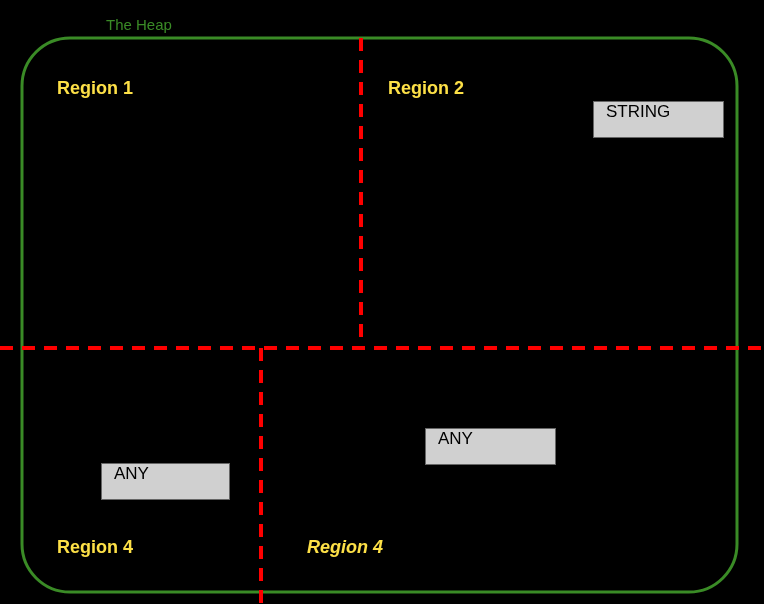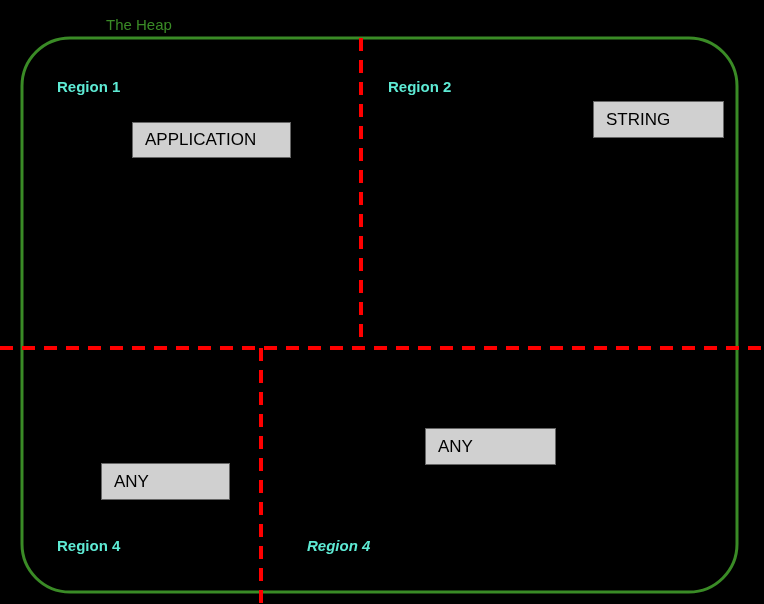--- a/index.html
+++ b/index.html
@@ -30,32 +30,31 @@
     font-size: 15px;
     font-weight: normal;
     color: #3a8b26;
     white-space: nowrap;
     letter-spacing: 0px;
     margin-left: 40px;
   }
   .region-label {
     position: absolute;
     font-family: "Liberation Sans", sans-serif;
-    font-size: 15px;
+    font-size: 18px;
     font-weight: bold;
-    color: #5eead4;
+    color: #fde047;
     white-space: nowrap;
   }
   .obj-box {
     position: absolute;
     background: #d0d0d0;
     border: 1px solid #666666;
     box-sizing: border-box;
     display: flex;
-    align-items: center;
   }
   .obj-box span {
     font-family: "Liberation Sans", sans-serif;
     font-size: 17px;
     font-weight: normal;
     color: #000000;
     padding-left: 12px;
     white-space: nowrap;
   }
 </style>
@@ -71,23 +70,20 @@
     <line x1="261" y1="348" x2="261" y2="604" stroke="#ff0000" stroke-width="4" stroke-dasharray="13 9"></line>
   </svg>
 
   <div class="heap-title">The Heap</div>
 
   <div class="region-label" style="left:57px; top:78px;">Region 1</div>
   <div class="region-label" style="left:388px; top:78px;">Region 2</div>
   <div class="region-label" style="left:57px; top:537px;">Region 4</div>
   <div class="region-label" style="left:307px; top:537px;font-style:italic;">Region 4</div>
 
-  <div class="obj-box" style="left:132px; top:122px; width:159px; height:36px;">
-    <span>APPLICATION</span>
-  </div>
   <div class="obj-box" style="left:593px; top:101px; width:131px; height:37px;">
     <span>STRING</span>
   </div>
   <div class="obj-box" style="left:101px; top:463px; width:129px; height:37px;">
     <span>ANY</span>
   </div>
   <div class="obj-box" style="left:425px; top:428px; width:131px; height:37px;">
     <span>ANY</span>
   </div>
 

